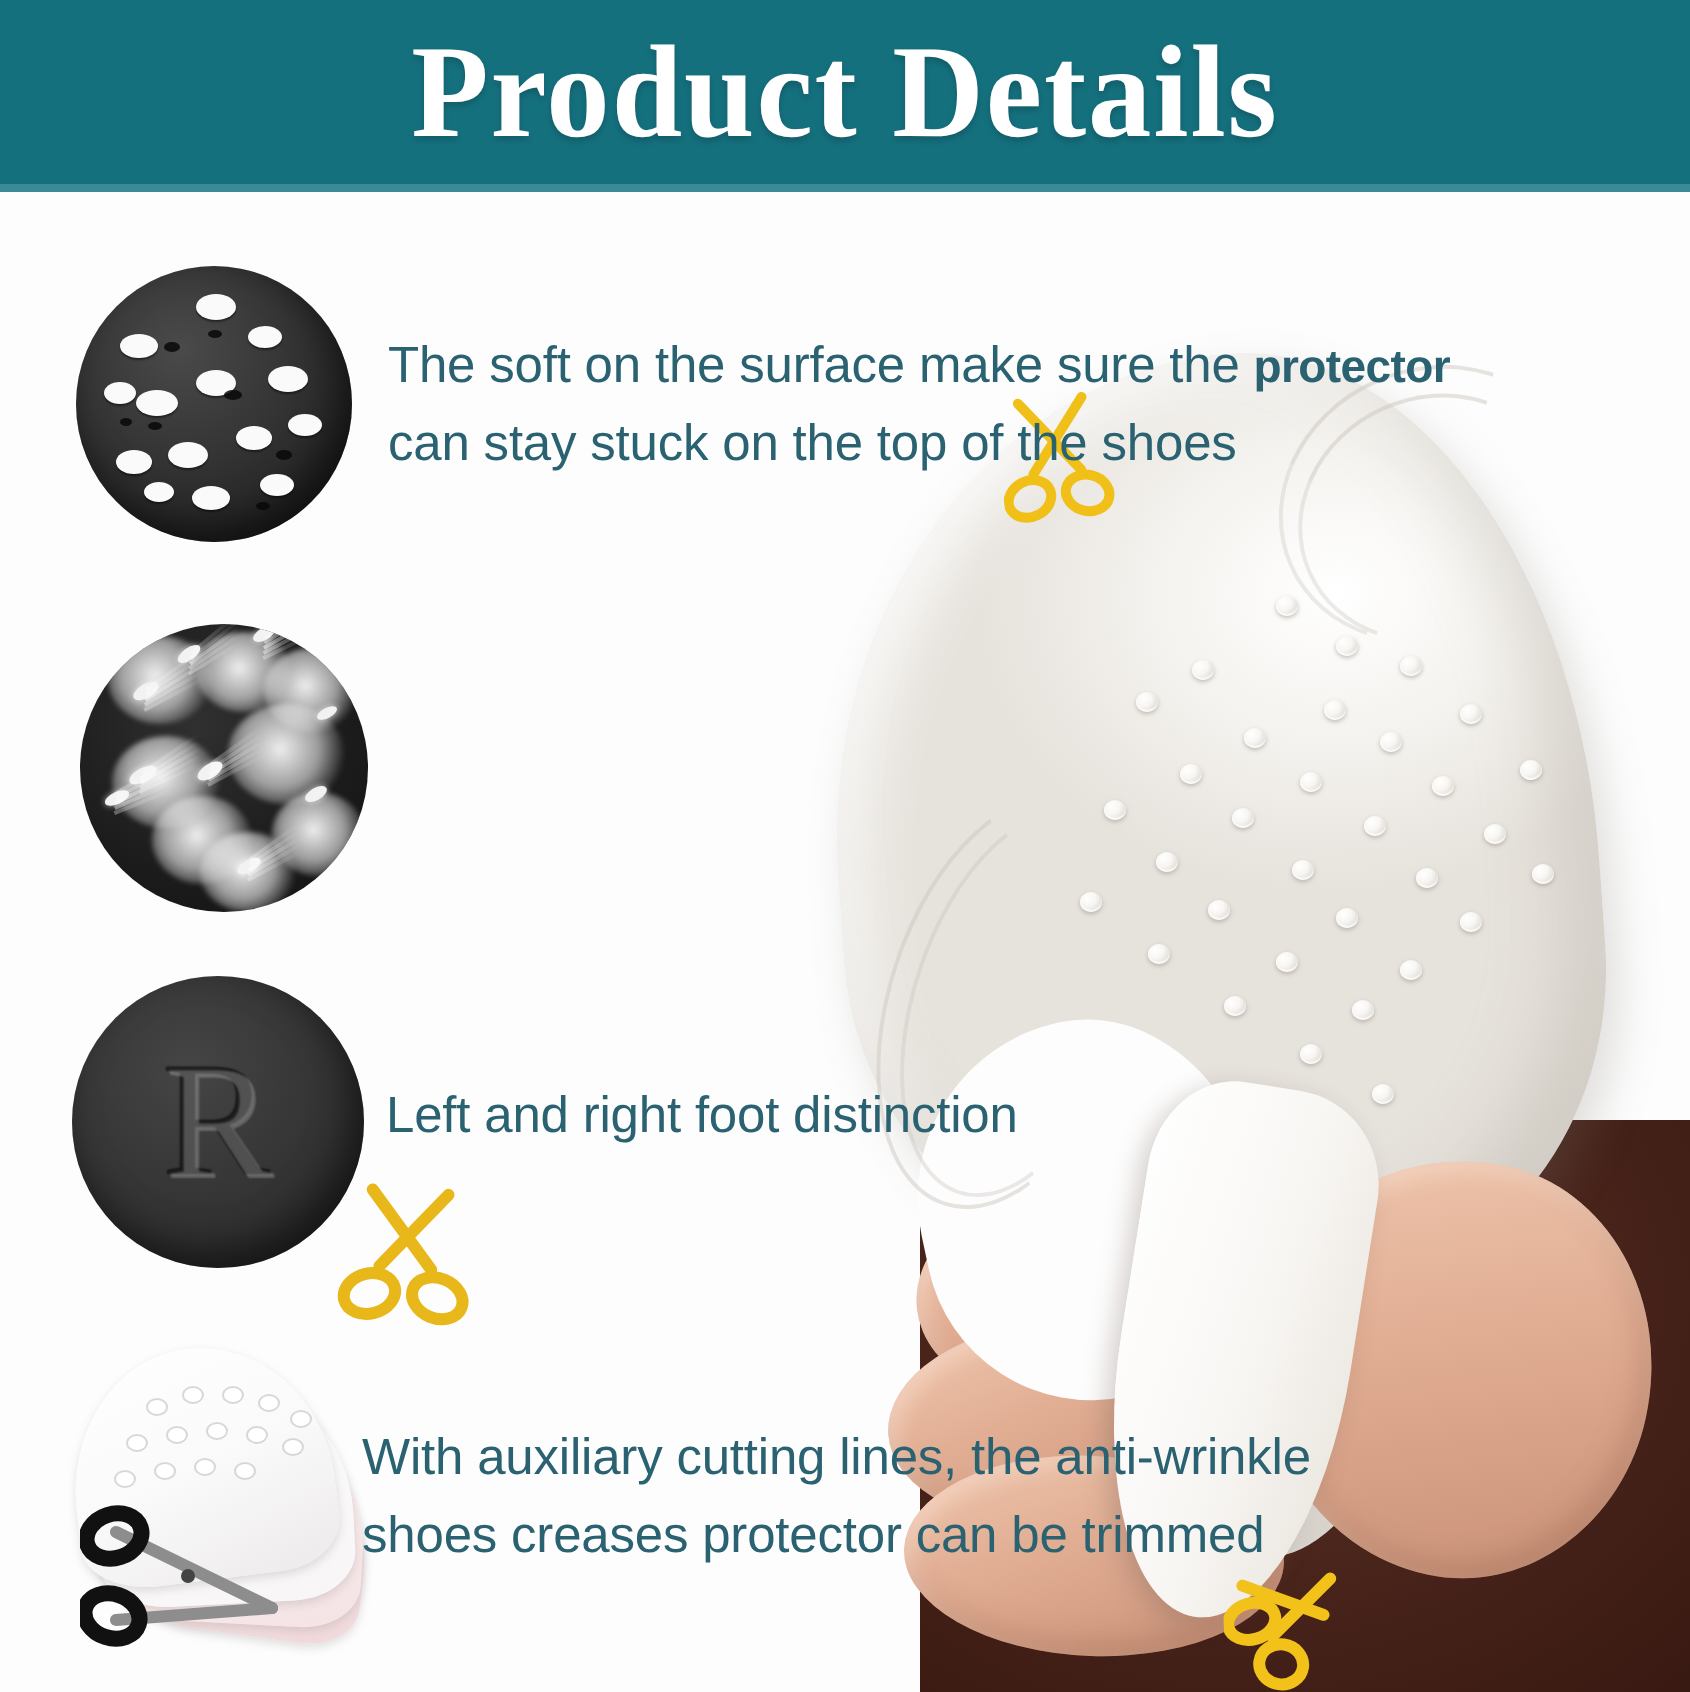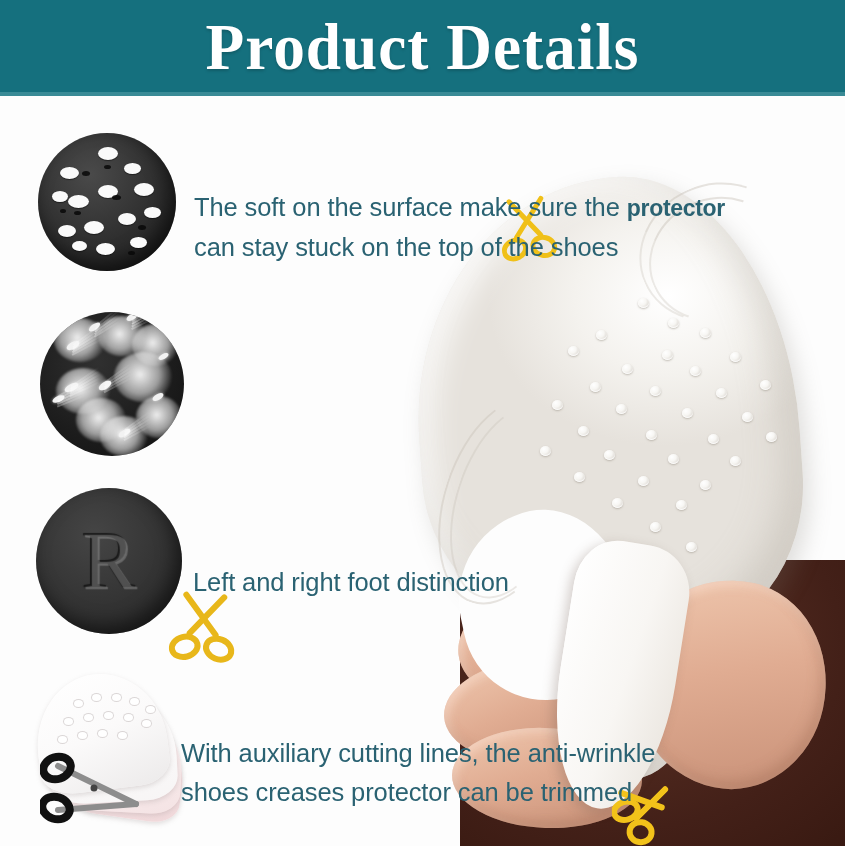--- a/index.html
+++ b/index.html
@@ -261,21 +261,20 @@
   
   .feature-text {
     position: absolute;
     color: #2A6272;
     font-family: "Liberation Sans", sans-serif;
     font-size: 25.5px;
     line-height: 39px;
     letter-spacing: -0.1px;
     white-space: pre;
     font-weight: 400;
-    margin-top: 24px;
   }
   #feature-text-1 { left: 194px; top: 164px; }
   #feature-text-1 .bold-run { font-weight: 700; font-size: 23px; letter-spacing: -0.3px; }
   #feature-text-2 { left: 196px; top: 343px; }
   #feature-text-3 { left: 193px; top: 539px; }
   #feature-text-4 { left: 181px; top: 710px; }
 </style>
 </head>
 <body>
 

